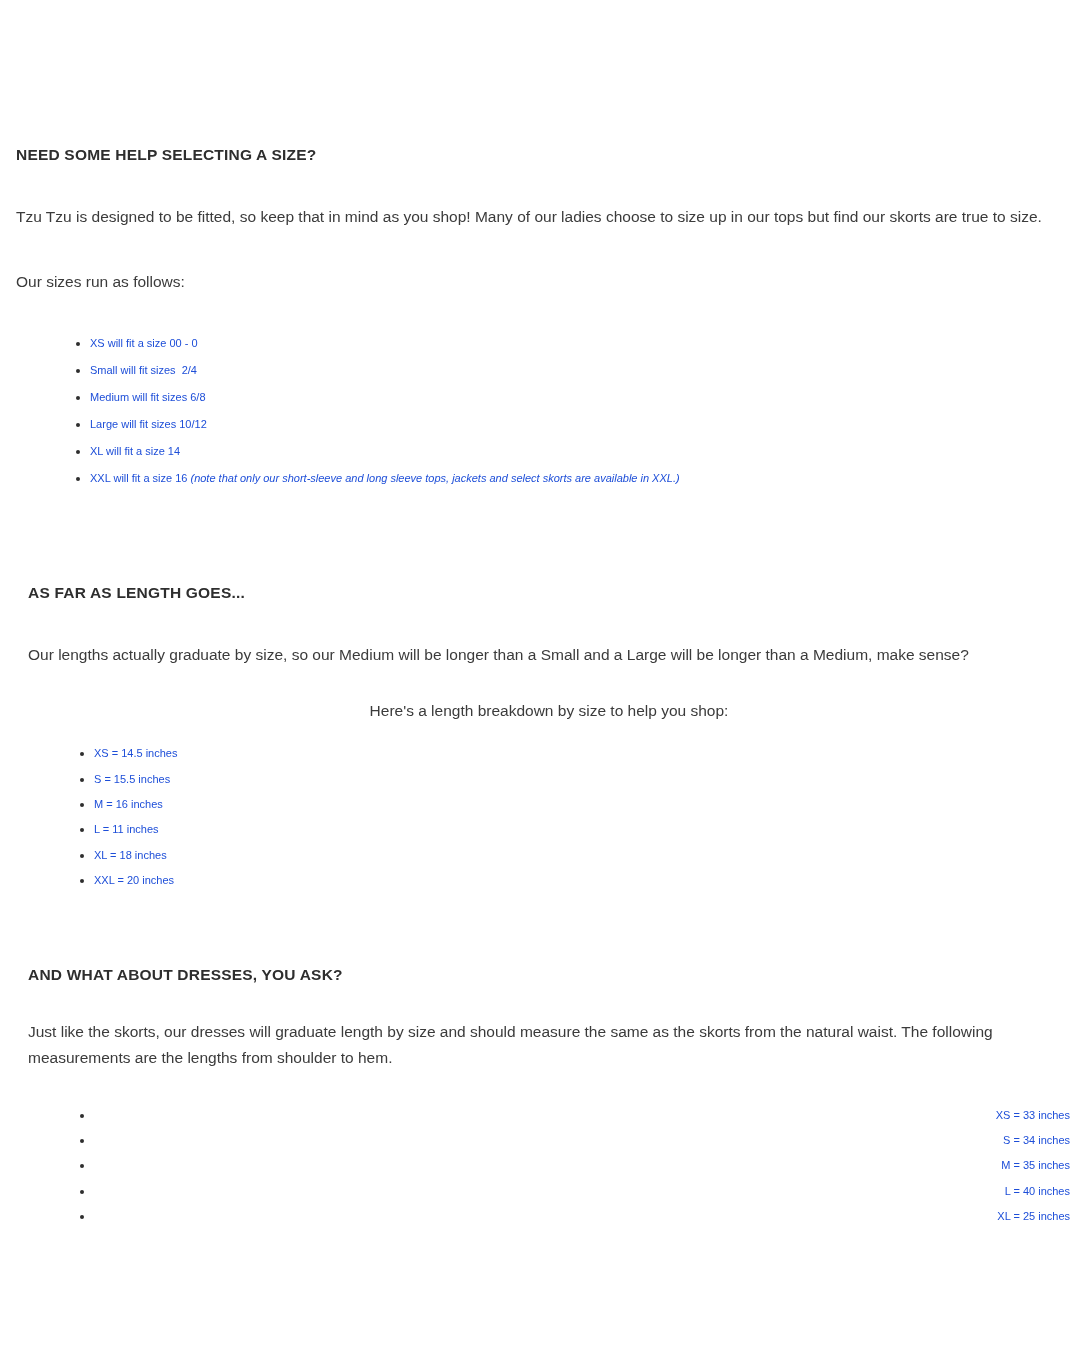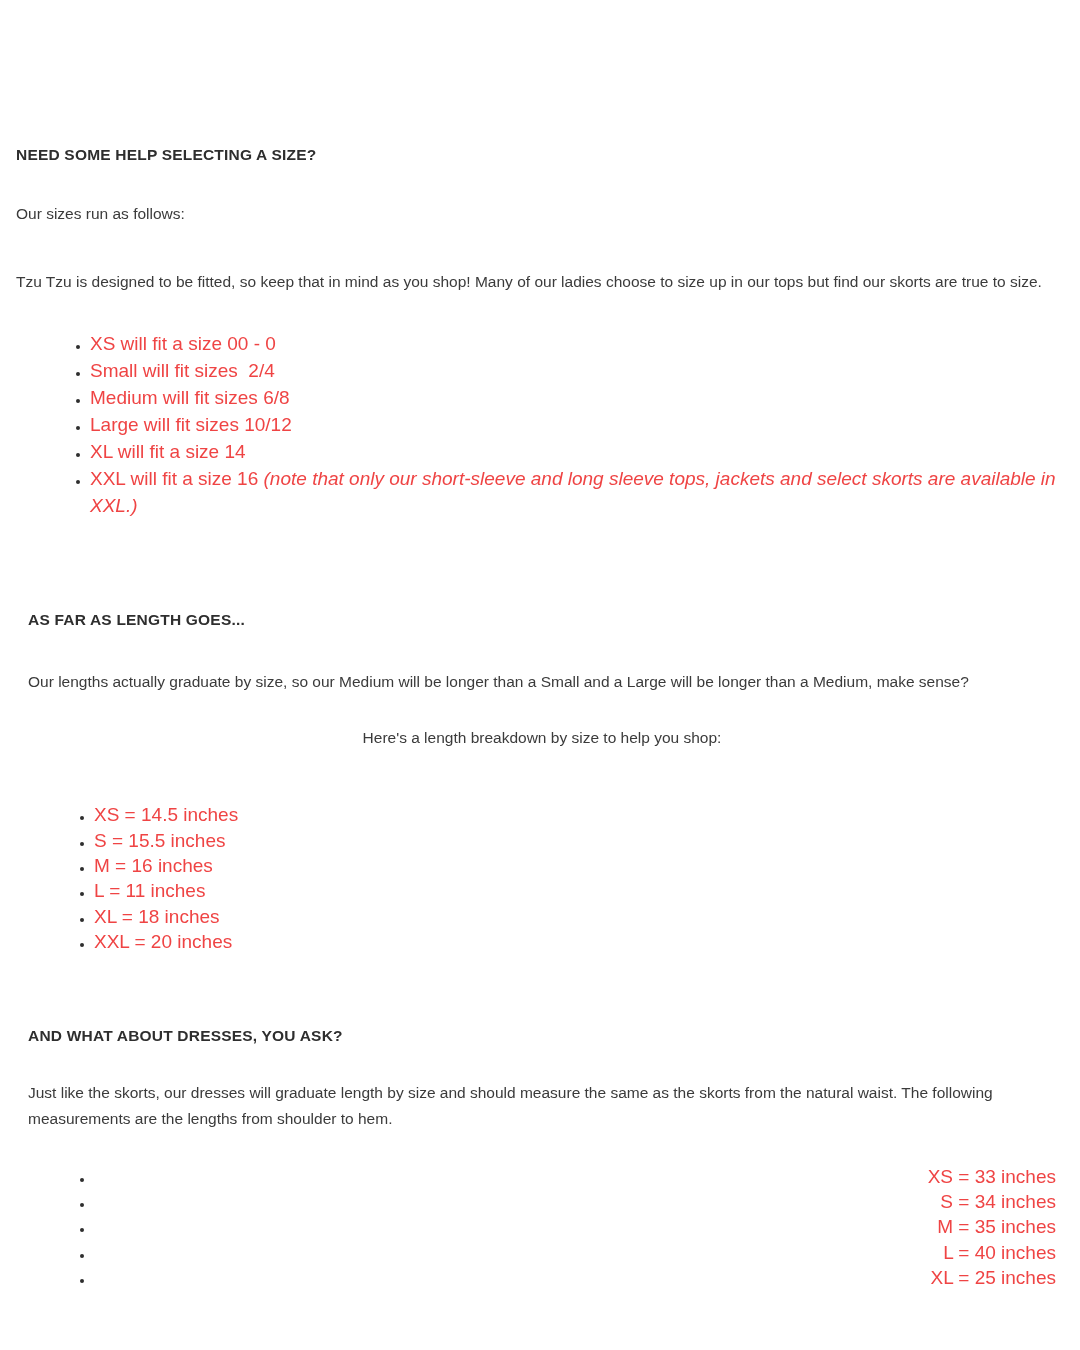--- a/index.html
+++ b/index.html
@@ -4,21 +4,21 @@
 <style>
   * { margin: 0; padding: 0; box-sizing: border-box; }
   html, body {
     width: 1080px;
     height: 1350px;
     background: #ffffff;
     overflow: hidden;
     font-family: "Liberation Sans", sans-serif;
   }
   .content {
-    padding: 146px 24px 0 16px;
+    padding: 146px 10px 0 16px;
     color: #3b3b3b;
   }
   .section-heading {
     font-size: 15.5px;
     font-weight: 700;
     color: #2e2e2e;
     letter-spacing: 0.2px;
     line-height: 1.1;
   }
   .para {
@@ -27,48 +27,48 @@
     color: #3b3b3b;
   }
   .intro-para   { margin-top: 40px; }
   .list-intro   { margin-top: 37px; }
   ul.size-list {
     margin-top: 34px;
     padding-left: 74px;
     list-style: disc outside;
   }
   ul.size-list li {
-    font-size: 19px;
+    font-size: 11px;
     line-height: 27px;
-    color: #ef4444;
+    color: #1d4ed8;
   }
   ul.size-list li::marker { font-size: 12px; color: #2e2e2e; }
   .li-text { white-space: pre-wrap; }
   .li-note { font-style: italic; }
   
   .section-length, .section-dresses { margin-left: 12px; }
   .section-length  { margin-top: 92px; }
   .section-length .intro-para { }
   .section-length .list-intro { margin-top: 28px; text-align: center; }
-  .section-length ul.size-list { margin-top: 50px; padding-left: 66px; }
+  .section-length ul.size-list { margin-top: 16px; padding-left: 66px; }
   .section-length ul.size-list li,
   .section-dresses ul.size-list li { line-height: 25.4px; }
   .section-dresses { margin-top: 72px; }
   .section-dresses .intro-para { margin-top: 36px; line-height: 26px; }
   .section-dresses ul.size-list { margin-top: 32px; padding-left: 66px; text-align: right; }
 </style>
 </head>
 <body>
 
 <div class="content">
 
   <section class="section-fit">
     <h2 class="section-heading">NEED SOME HELP SELECTING A SIZE?</h2>
+    <p class="para intro-para">Tzu Tzu is designed to be fitted, so keep that in mind as you shop! Many of our ladies choose to size up in our tops but find our skorts are true to size.</p>
     <p class="para list-intro">Our sizes run as follows:</p>
-    <p class="para intro-para">Tzu Tzu is designed to be fitted, so keep that in mind as you shop! Many of our ladies choose to size up in our tops but find our skorts are true to size.</p>
     <ul class="size-list">
       <li><span class="li-text">XS will fit a size 00 - 0</span></li>
       <li><span class="li-text">Small will fit sizes  2/4</span></li>
       <li><span class="li-text">Medium will fit sizes 6/8</span></li>
       <li><span class="li-text">Large will fit sizes 10/12</span></li>
       <li><span class="li-text">XL will fit a size 14</span></li>
       <li><span class="li-text">XXL will fit a size 16 </span><em class="li-note">(note that only our short-sleeve and long sleeve tops, jackets and select skorts are available in XXL.)</em></li>
     </ul>
   </section>
 

